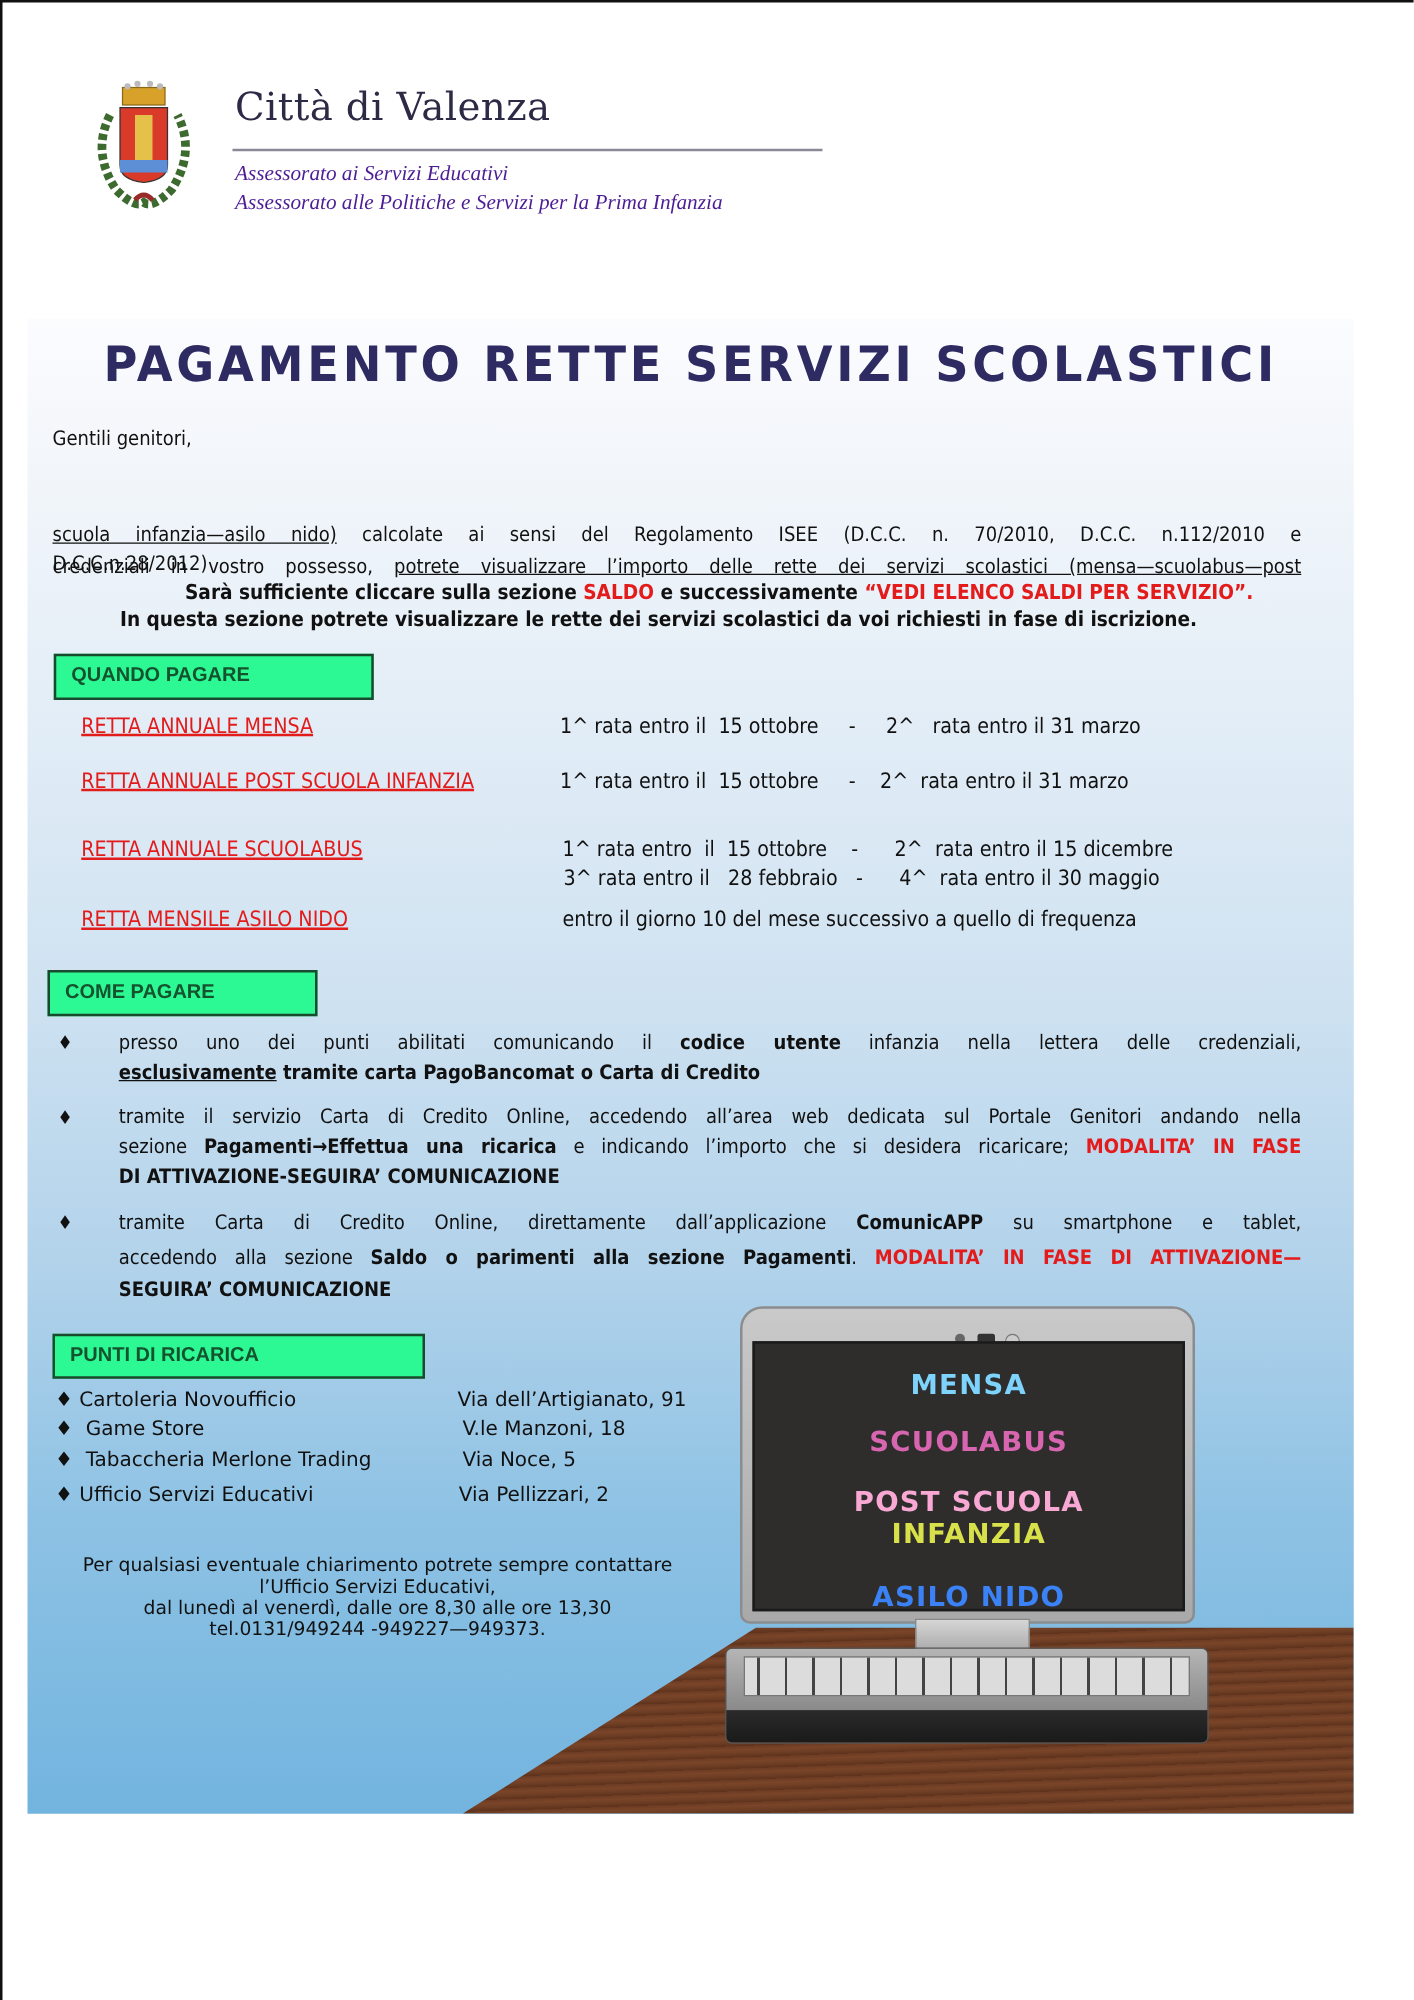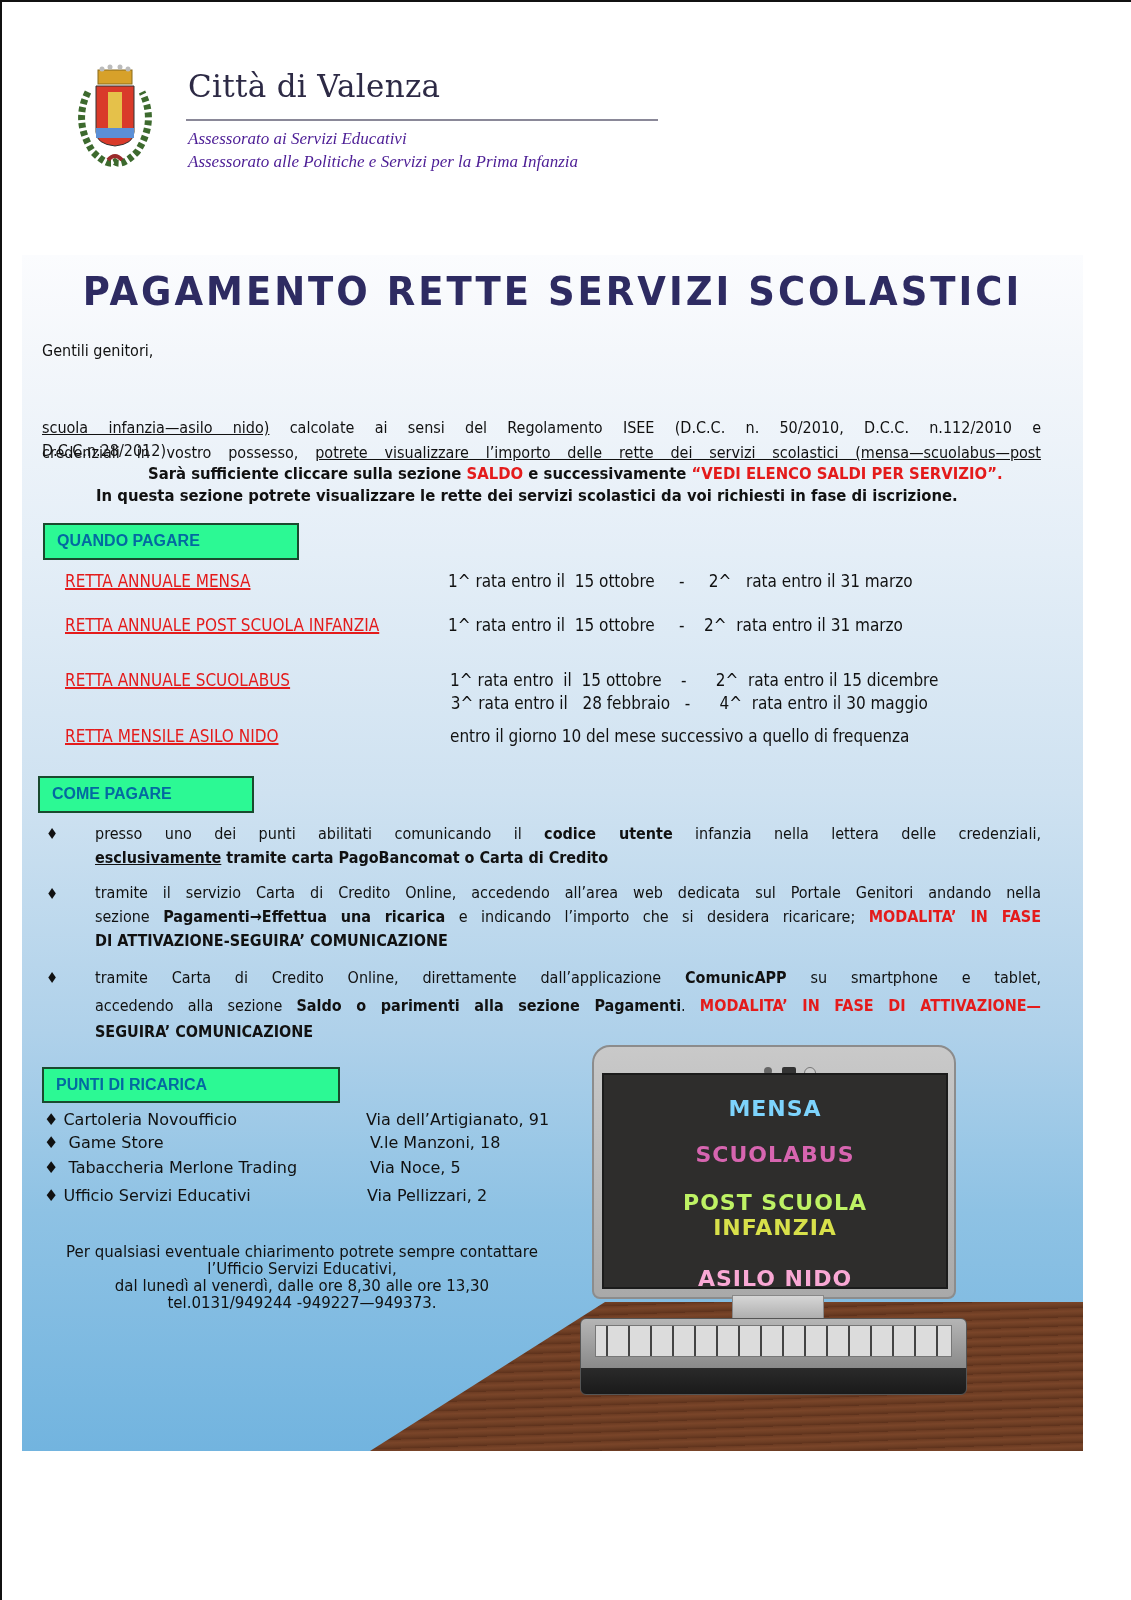--- a/index.html
+++ b/index.html
@@ -39,21 +39,21 @@
   .text { position: absolute; font-size: 16px; line-height: 23px; color: #111; }
   .just { text-align: justify; text-align-last: justify; }
   .link { color: #2a3ea8; }
   .red { color: #e41b1b; }
   .u { text-decoration: underline; }
   .b { font-weight: bold; }
 
   .section-box {
     position: absolute; background: #2cf994; border: 2px solid #1a4a2e;
     font-family: "Liberation Sans", sans-serif; font-weight: bold; font-size: 16px;
-    padding-left: 12px; line-height: 32px; color: #0369a1; box-sizing: border-box;
+    padding-left: 12px; line-height: 32px; color: #14532d; box-sizing: border-box;
   }
 
   .fee-label { position: absolute; font-size: 17px; color: #e41b1b; text-decoration: underline; text-decoration-thickness: 2px; }
   .fee-sched { position: absolute; font-size: 17px; color: #111; white-space: pre; }
 
   .bullet { position: absolute; font-size: 15px; color: #111; }
   .bullet-text { position: absolute; font-size: 16px; line-height: 24px; color: #111; }
 
   .point-name, .point-addr { position: absolute; font-family: "DejaVu Sans", sans-serif; font-size: 16px; color: #111; white-space: pre; }
 
@@ -93,21 +93,21 @@
 <div class="dept-line dept-2">Assessorato alle Politiche e Servizi per la Prima Infanzia</div>
 
 <div class="poster">
   <div class="table-top"></div>
 
   <div class="poster-title">PAGAMENTO RETTE SERVIZI SCOLASTICI</div>
 
   <div class="text" style="left:20px; top:84px;">Gentili genitori,</div>
 
   <div class="text just" style="left:20px; top:138px; width:999px;margin-top:48px;"><span>credenziali in vostro possesso, </span><span class="u">potrete visualizzare l’importo delle rette dei servizi scolastici (mensa—scuolabus—post</span></div>
-  <div class="text just" style="left:20px; top:161px; width:999px;"><span class="u">scuola infanzia—asilo nido)</span><span>  calcolate ai sensi del Regolamento ISEE (D.C.C. n. 50/2010, D.C.C. n.112/2010 e</span></div>
+  <div class="text just" style="left:20px; top:161px; width:999px;"><span class="u">scuola infanzia—asilo nido)</span><span>  calcolate ai sensi del Regolamento ISEE (D.C.C. n. 70/2010, D.C.C. n.112/2010 e</span></div>
   <div class="text" style="left:20px; top:184px;">D.C.C.n.28/2012)</div>
 
   <div class="text b" style="left:126px; top:207px; font-size:16.5px;"><span>Sarà sufficiente cliccare sulla sezione </span><span class="red">SALDO</span><span> e successivamente </span><span class="red">“VEDI ELENCO SALDI PER SERVIZIO”.</span></div>
   <div class="text b" style="left:74px; top:229px; font-size:16.5px;">In questa sezione potrete visualizzare le rette dei servizi scolastici da voi richiesti in fase di iscrizione.</div>
 
   <div class="section-box" style="left:21px; top:268px; width:256px; height:37px;">QUANDO PAGARE</div>
 
   <div class="fee-label" style="left:43px; top:316px;">RETTA ANNUALE MENSA</div>
   <div class="fee-sched" style="left:426px; top:316px;">1^ rata entro il  15 ottobre     -     2^   rata entro il 31 marzo</div>
 
@@ -160,22 +160,22 @@
 
   <div class="laptop">
     <div class="lid">
       <div class="cam" style="left:170px;"></div>
       <div class="cam" style="left:188px; width:14px; border-radius:2px; background:#333;"></div>
       <div class="cam" style="left:210px; width:10px; height:10px; background:#ccc; border:1px solid #777;"></div>
     </div>
     <div class="screen">
       <div class="screen-word" style="top: 22px; color: #7dd3fc;">MENSA</div>
       <div class="screen-word" style="top: 68px; color: rgb(215, 101, 176);">SCUOLABUS</div>
-      <div class="screen-word" style="top: 116px; color: #bef264;">POST SCUOLA</div>
+      <div class="screen-word" style="top: 116px; color: #f9a8d4;">POST SCUOLA</div>
       <div class="screen-word" style="top: 141px; color: rgb(216, 224, 74);">INFANZIA</div>
-      <div class="screen-word" style="top: 192px; color: #f9a8d4;">ASILO NIDO</div>
+      <div class="screen-word" style="top: 192px; color: #3b82f6;">ASILO NIDO</div>
     </div>
     <div class="hinge"></div>
     <div class="base">
       <div class="keyboard"></div>
     </div>
   </div>
 </div>
 
 </body></html>

